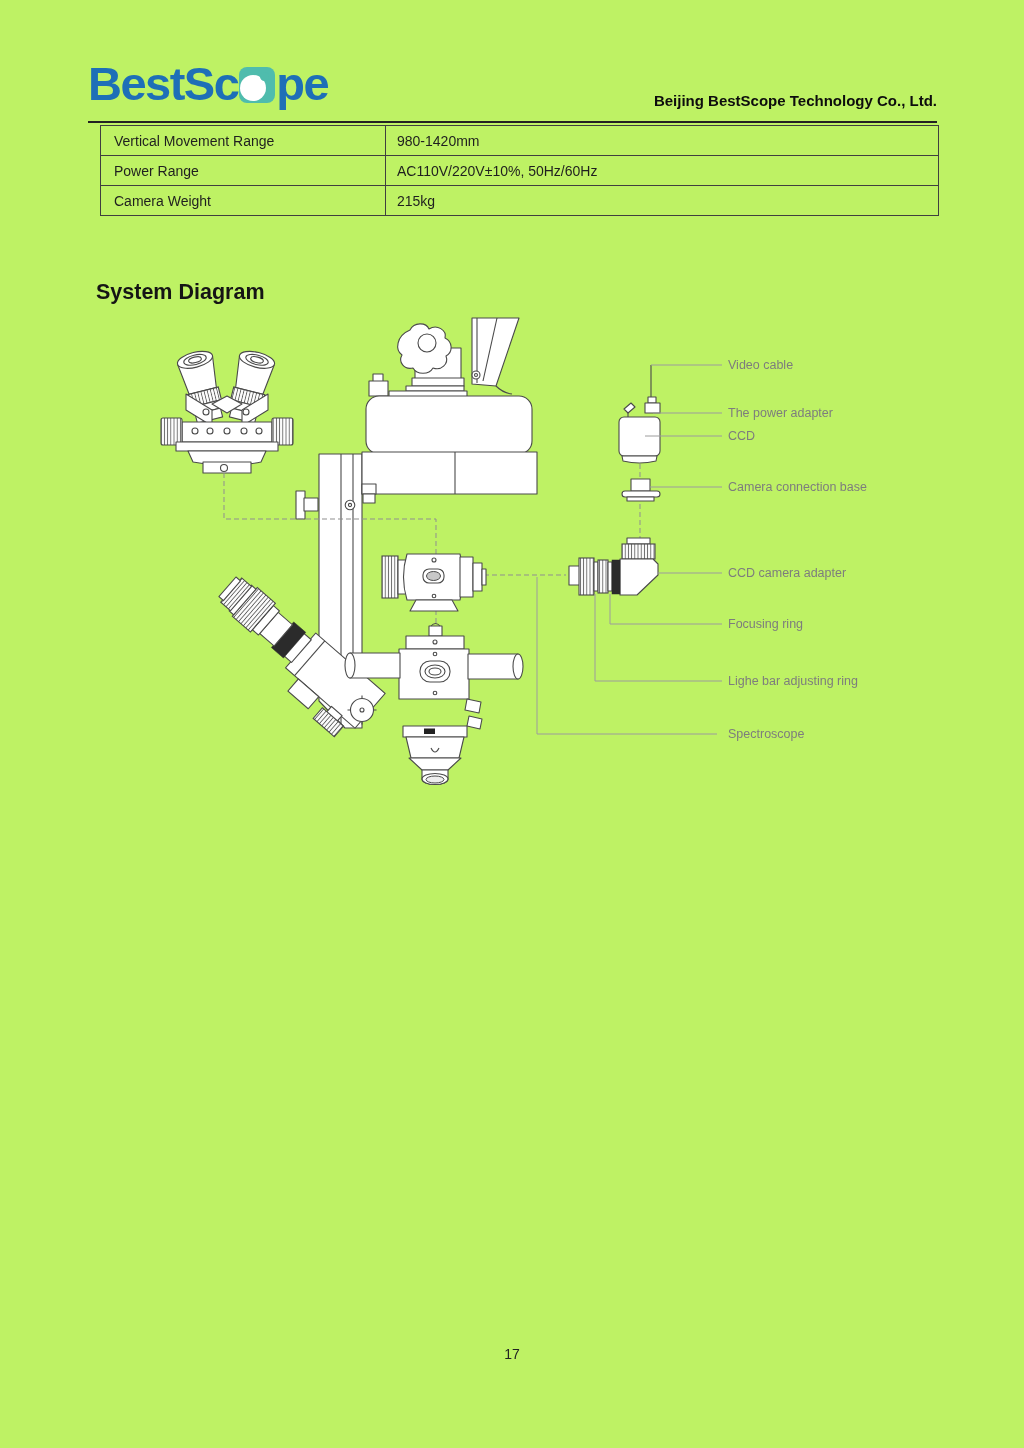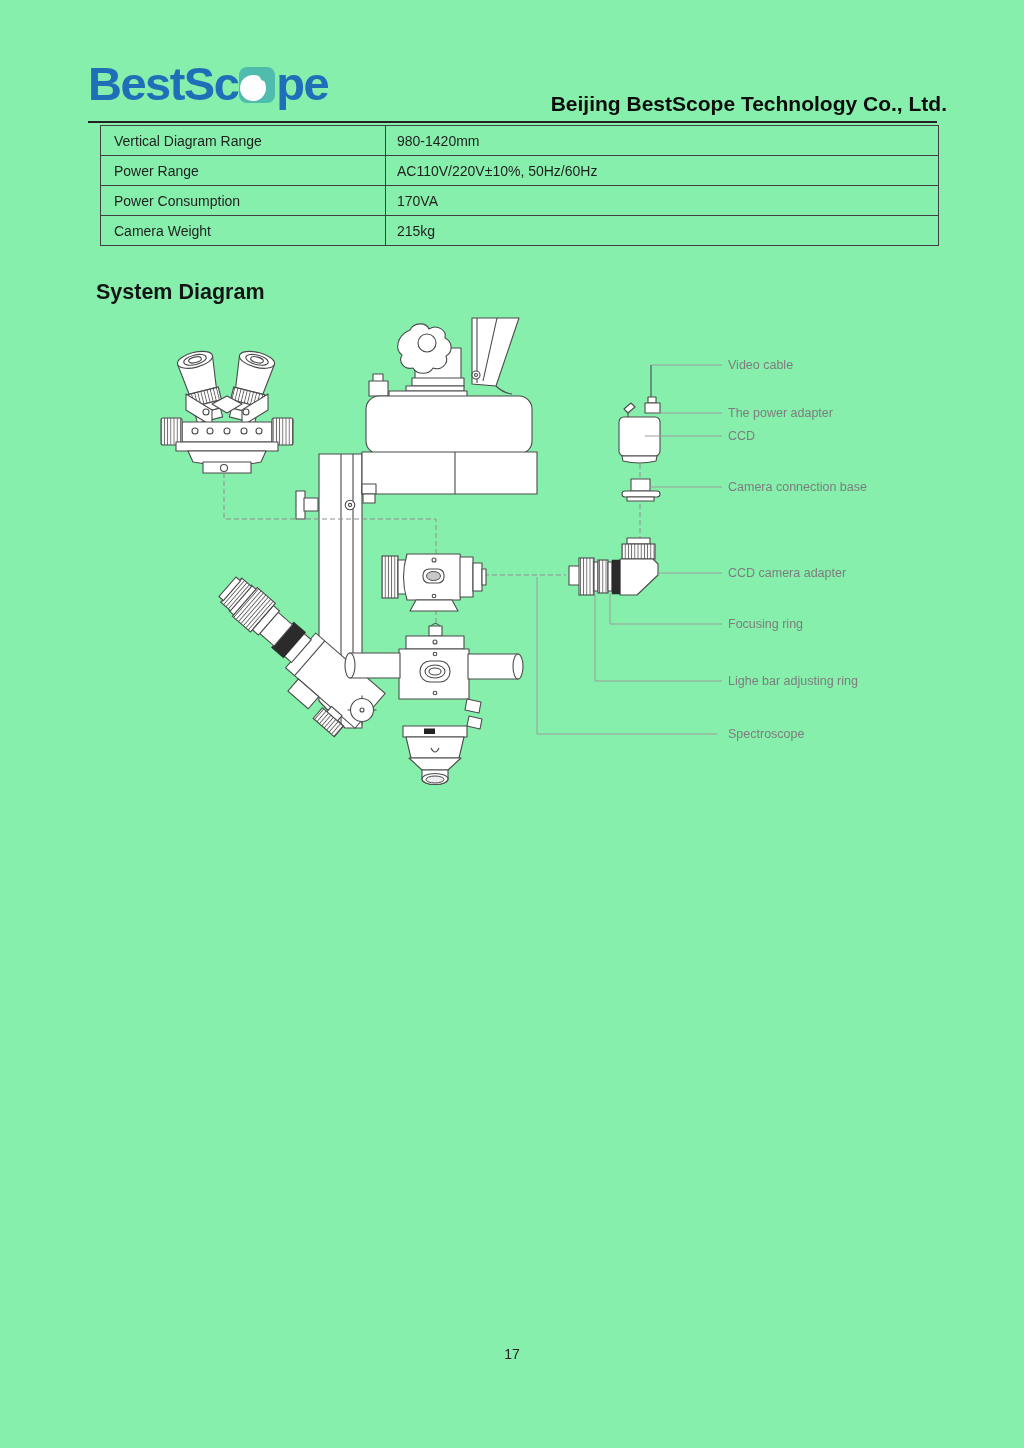--- a/index.html
+++ b/index.html
@@ -1,28 +1,28 @@
 <!DOCTYPE html>
 <html><head>
 <meta charset="utf-8">
 <style>
   html,body { margin:0; padding:0; background:#ffffff; }
   body { width:1024px; height:1448px; position:relative; font-family:"Liberation Sans",sans-serif; }
-  .page { position:absolute; inset:0; background:#86efac; overflow:hidden; }
+  .page { position:absolute; inset:0; background:#bef264; overflow:hidden; }
 
   
   .logo { position:absolute; left:88px; top:60px; font-size:47px; font-weight:bold;
           color:#1e6fb7; letter-spacing:-1.5px; line-height:1; white-space:nowrap; }
   .logo-o { display:inline-block; width:36px; height:36px; background:#4fbcad;
             border-radius:8px; position:relative; top:3px; margin:0 1px; }
   .logo-o::before { content:""; position:absolute; left:1px; top:8px; width:26px; height:26px;
                     background:#fff; border-radius:50%; }
   .logo-o::after  { content:""; position:absolute; right:6px; top:5px; width:9px; height:9px;
                     background:#4fbcad; border-radius:50%; }
-  .company { position:absolute; right:77px; top:92px; font-size:21px; font-weight:bold;
+  .company { position:absolute; right:87px; top:92px; font-size:15px; font-weight:bold;
              color:#0d0d0d; white-space:nowrap; }
   .rule { position:absolute; left:88px; width:849px; top:121px; height:2.2px; background:#222; }
 
   
   table.spec { position:absolute; left:100px; top:125px; width:839px; border-collapse:collapse;
                table-layout:fixed; font-size:14px; color:#1f1f1f; }
   table.spec td { border:1.2px solid #3f3f3f; height:27px; vertical-align:middle; }
   table.spec td.c1 { width:270px; padding-left:13px; }
   table.spec td.c2 { padding-left:11px; }
 
@@ -49,30 +49,26 @@
 <div class="page">
 
   <div class="logo"><span>BestSc</span><span class="logo-o"></span><span>pe</span></div>
 
   <div class="company">Beijing BestScope Technology Co., Ltd.</div>
   <div class="rule"></div>
 
   <table class="spec">
     <tbody>
       <tr>
-        <td class="c1">Vertical Diagram Range</td>
+        <td class="c1">Vertical Movement Range</td>
         <td class="c2">980-1420mm</td>
       </tr>
       <tr>
         <td class="c1">Power Range</td>
         <td class="c2">AC110V/220V±10%, 50Hz/60Hz</td>
-      </tr>
-      <tr>
-        <td class="c1">Power Consumption</td>
-        <td class="c2">170VA</td>
       </tr>
       <tr>
         <td class="c1">Camera Weight</td>
         <td class="c2">215kg</td>
       </tr>
     </tbody>
   </table>
 
   <h2 class="heading">System Diagram</h2>
 

